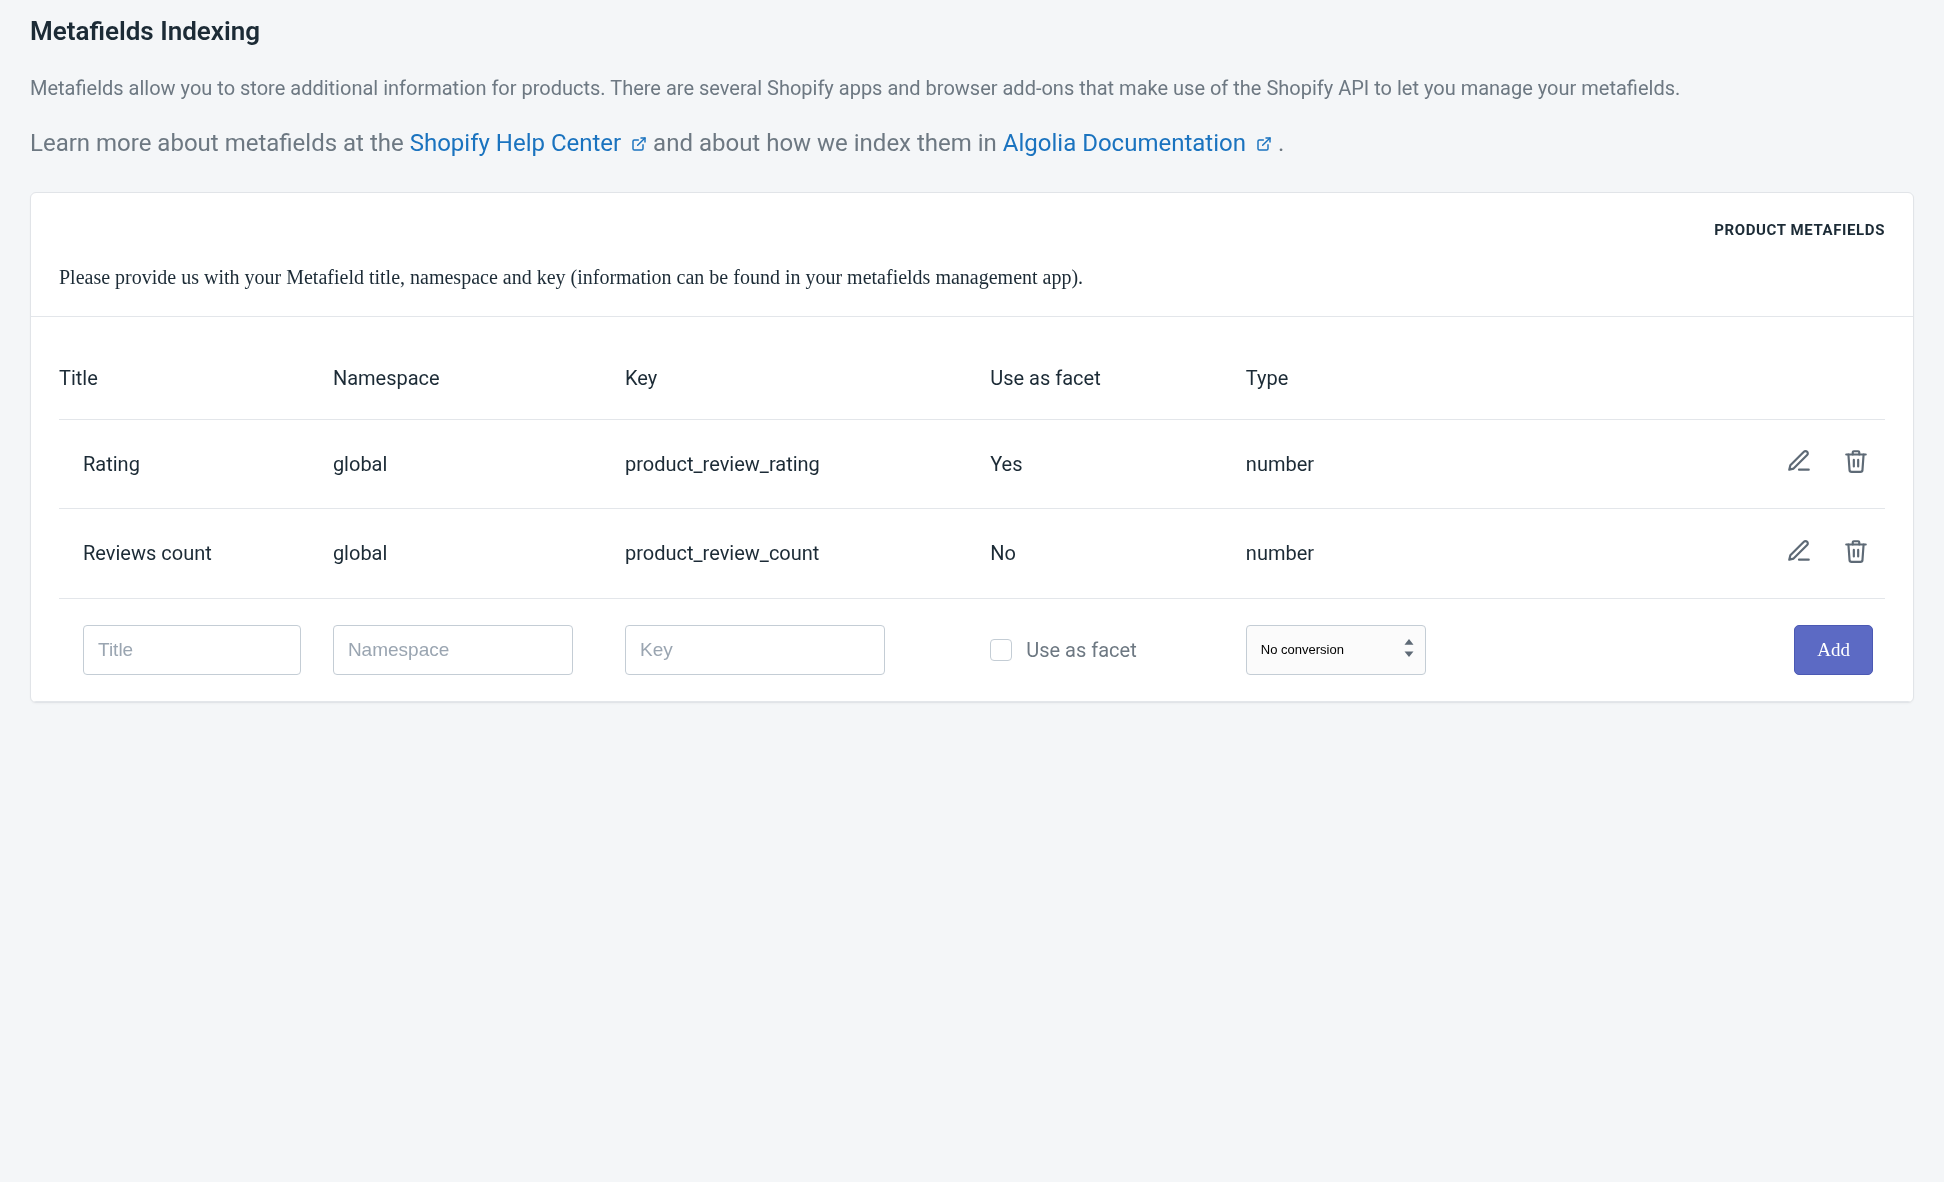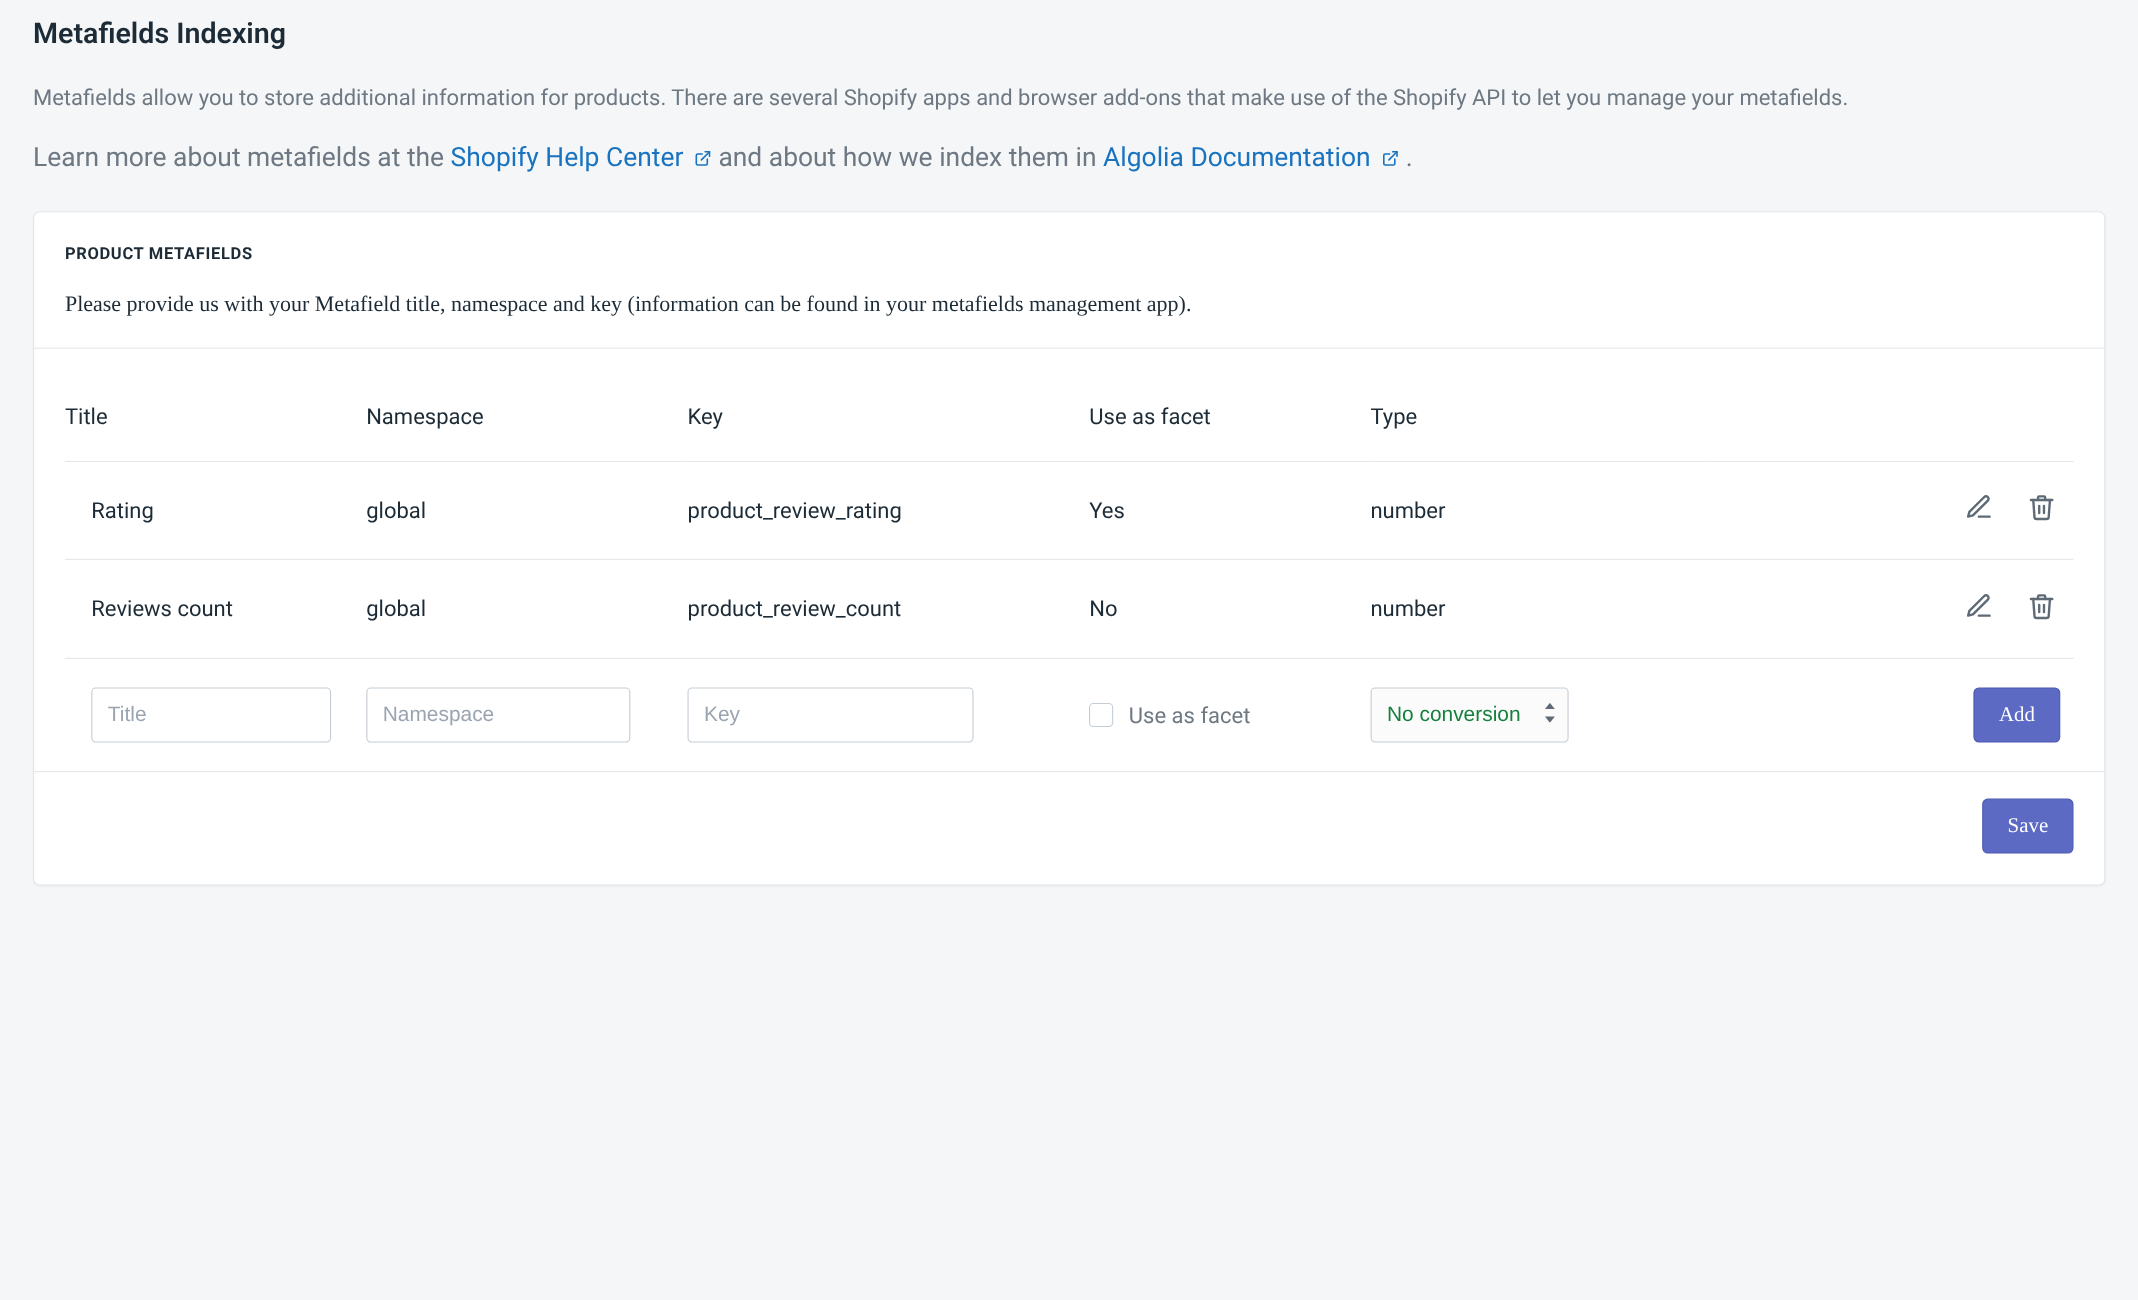--- a/index.html
+++ b/index.html
@@ -52,20 +52,21 @@
     .card-header {
       padding: 26px 28px 24px 28px;
     }
     .card-eyebrow {
       font-size: 15px;
       font-weight: 700;
       letter-spacing: 0.6px;
       text-transform: uppercase;
       color: #1c2b36;
       margin-bottom: 20px;
+      text-align: right;
     }
     .card-desc {
       font-size: 20px;
       color: #1c2b36;
       font-family: Liberation Serif, serif;
     }
     .card-sep {
       border: none;
       border-top: 1px solid #e3e6ea;
     }
@@ -140,22 +141,22 @@
     .select-wrap {
       position: relative;
       width: 180px;
     }
     select.sel {
       width: 100%;
       height: 50px;
       border: 1px solid #c4cdd5;
       border-radius: 4px;
       padding: 0 34px 0 14px;
-      font-size: 19px;
-      color: #15803d;
+      font-size: 13px;
+      color: #000000;
       background: #fbfbfb;
       appearance: none;
     }
     .sel-caret {
       position: absolute;
       right: 10px; top: 50%;
       transform: translateY(-50%);
       pointer-events: none;
       color: #5e6a76;
     }
@@ -332,17 +333,14 @@
             <td class="actions-cell">
               <button class="btn">Add</button>
             </td>
           </tr>
         </tbody>
       </table>
     </div>
 
     <hr class="card-sep">
 
-    <div class="card-footer">
-      <button class="btn">Save</button>
-    </div>
   </div>
 </div>
 
 </body></html>

